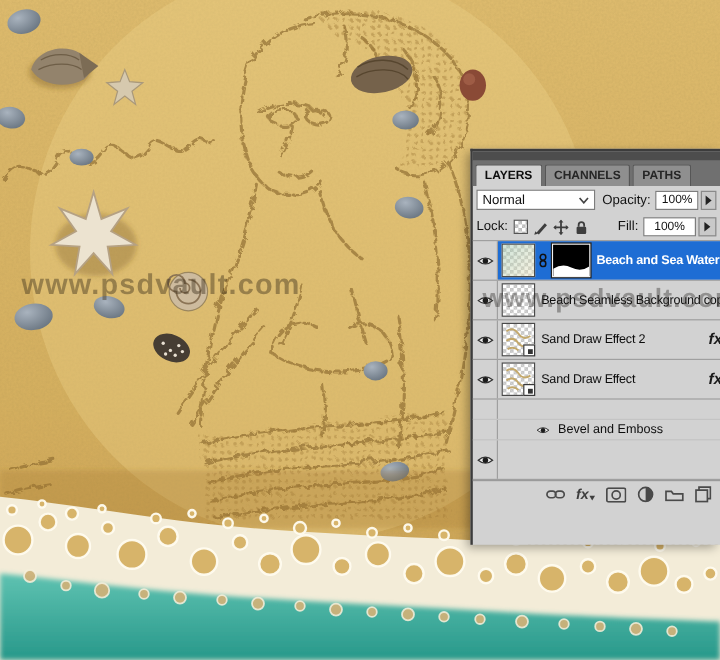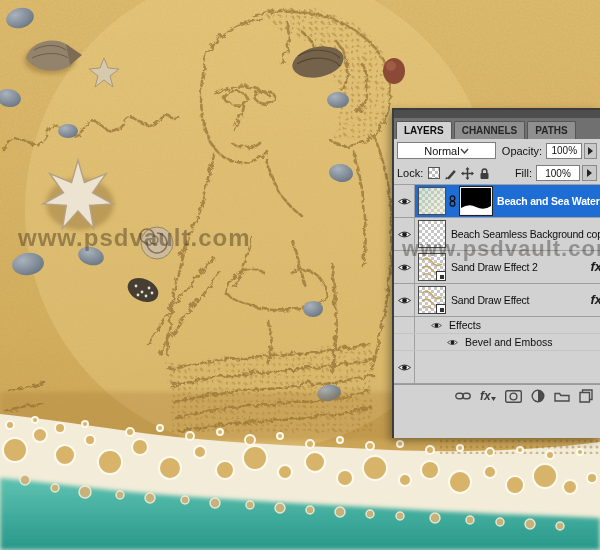--- a/index.html
+++ b/index.html
@@ -7,33 +7,33 @@
   body { font-family:"Liberation Sans", sans-serif; }
   .stage { position:relative; width:600px; height:550px; overflow:hidden; background:#d9b567; }
   .beach-svg { position:absolute; left:0; top:0; }
 
   
   .watermark { position:absolute; font-weight:bold; font-size:24px; color:rgba(55,42,25,.42); letter-spacing:1px; z-index:30; pointer-events:none; white-space:nowrap; }
   .wm1 { left:18px; top:224px; }
   .wm2 { left:402px; top:236px; font-size:22px; color:rgba(40,38,34,.38); }
 
   
-  .panel { position:absolute; left:392px; top:108px; width:208px; height:330px; z-index:20;
+  .panel { position:absolute; left:392px; top:124px; width:208px; height:330px; z-index:20;
            background:#d2d2d2; border-left:2px solid #3c3c3c; border-top:2px solid #3c3c3c;
            box-shadow:-3px 3px 8px rgba(0,0,0,.35); font-size:11px; color:#111; }
   .top-strip { height:8px; background:#4d4d4d; }
   .tabs { height:21px; background:#707070; display:flex; align-items:flex-end; padding-left:2px; gap:2px; }
   .tab { font-size:10px; font-weight:bold; padding:4px 7px 3px; line-height:1; border:1px solid #565656; border-bottom:none;
          background:#8f8f8f; color:#262626; border-radius:2px 2px 0 0; cursor:default; }
   .tab.active { background:#d2d2d2; color:#0d0d0d; }
 
   .blend-row, .lock-row { height:23px; display:flex; align-items:center; padding:0 3px; }
   .lock-row { height:22px; }
   .combo { width:119px; height:17px; background:#fff; border:1px solid #7d7d7d; display:flex; align-items:center;
-           justify-content:center; padding:0 4px; font-size:11px; }
+           justify-content:space-between; padding:0 4px; font-size:11px; }
   .minilbl { font-size:11px; margin-left:6px; }
   .valbox { width:44px; height:16px; background:#fff; border:1px solid #7d7d7d; font-size:10px;
             display:flex; align-items:center; justify-content:center; margin-left:4px; }
   .arrowbtn { width:15px; height:16px; margin-left:2px; background:#c9c9c9; border:1px solid #8a8a8a;
               display:flex; align-items:center; justify-content:center; }
   .tri-r { width:0; height:0; border-left:5px solid #222; border-top:4px solid transparent; border-bottom:4px solid transparent; }
   .chev { width:9px; height:6px; }
   .spacer { flex:1; }
   .lockicons { display:flex; gap:4px; margin-left:4px; }
   .lockicon { width:13px; height:13px; display:flex; align-items:center; justify-content:center; }
@@ -402,29 +402,20 @@
               </svg>
             <div class="sf-badge"></div>
           </div>
           <span class="lname">Sand Draw Effect</span>
           <span class="fx-mark">fx</span>
         </div>
       </div>
 
       <div class="srow">
         <div class="eye-cell"></div>
-        <div class="row-body" style="padding-left:14px;">
-          <span class="sub-eye">
-            <svg width="13" height="9" viewBox="0 0 15 11">
-                <path d="M1.5,5.5 Q7.5,0.5 13.5,5.5 Q7.5,10.5 1.5,5.5 Z" fill="#efefef" stroke="#333"></path>
-                <circle cx="7.5" cy="5.5" r="2.3" fill="#1c1c1c"></circle>
-              </svg>
-          </span>
-          <span class="sub-label">Effects</span>
-        </div>
       </div>
 
       <div class="srow">
         <div class="eye-cell"></div>
         <div class="row-body" style="padding-left:30px;">
           <span class="sub-eye">
             <svg width="13" height="9" viewBox="0 0 15 11">
                 <path d="M1.5,5.5 Q7.5,0.5 13.5,5.5 Q7.5,10.5 1.5,5.5 Z" fill="#efefef" stroke="#333"></path>
                 <circle cx="7.5" cy="5.5" r="2.3" fill="#1c1c1c"></circle>
               </svg>

